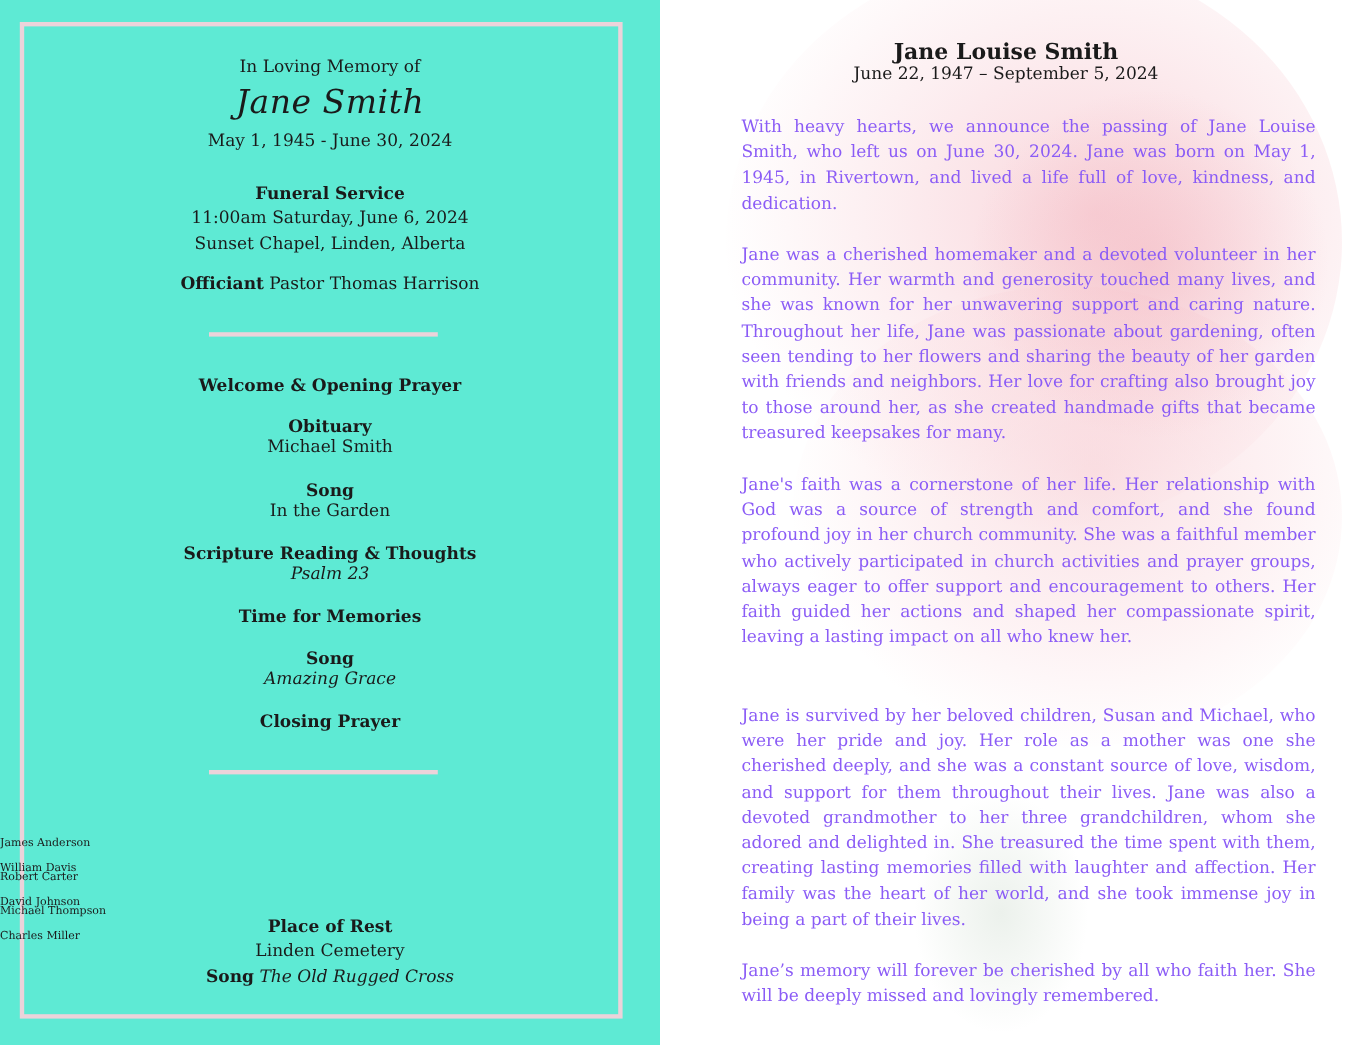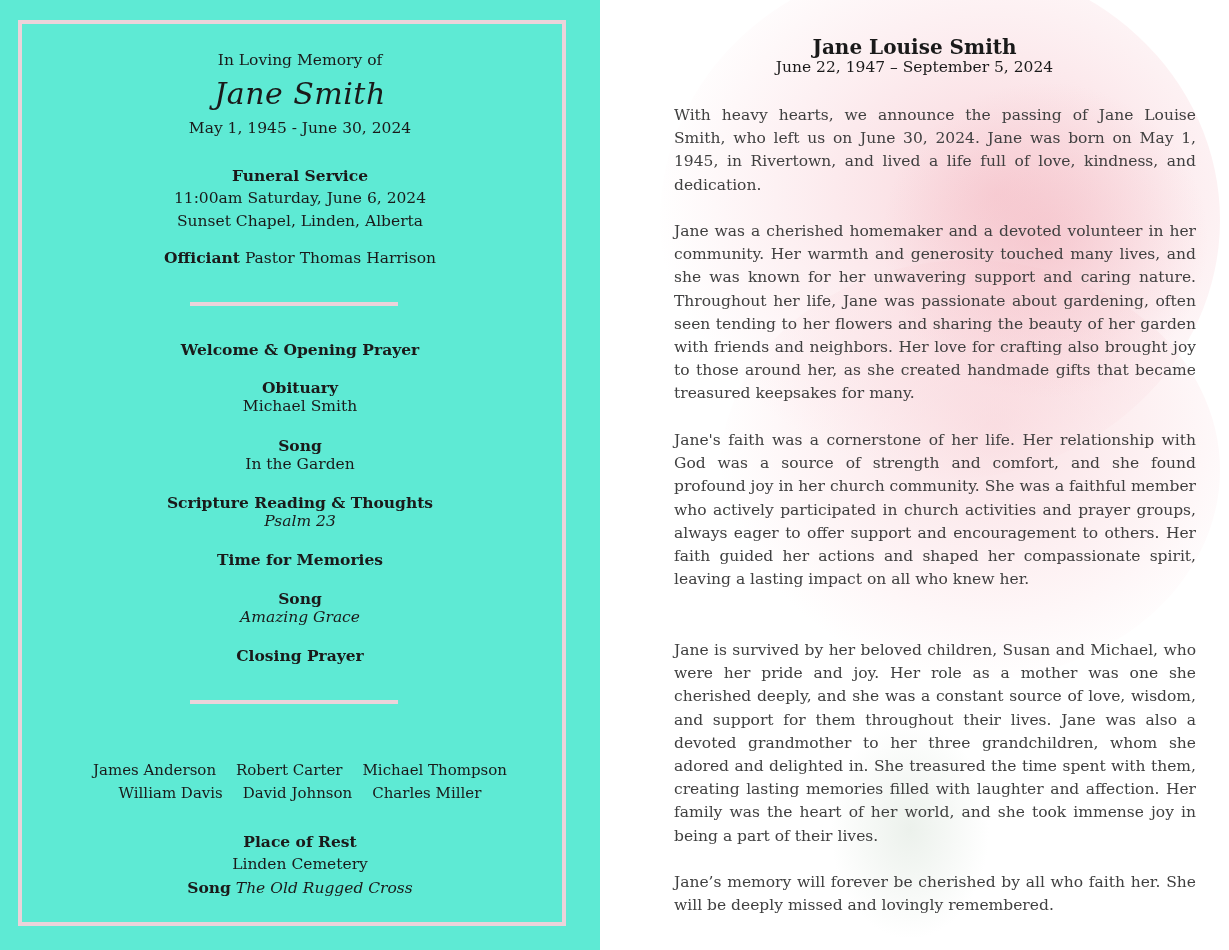--- a/index.html
+++ b/index.html
@@ -22,32 +22,33 @@
   .script {
     font-family: "DejaVu Serif", serif; font-style: italic; font-size: 30px;
     letter-spacing: 0.5px;
   }
   .italic { font-style: italic; }
   .divider {
     position: absolute; left: 190px; width: 208px; height: 4px; background: #ecd3da;
   }
   .bearers-row {
     position: absolute; left: 0; width: 600px; display: flex; justify-content: center; gap: 20px;
-    font-size: 15px;
+    font-size: 10px;
+    flex-direction: column;
   }
   .right-panel {
     position: absolute; left: 600px; top: 0; width: 629px; height: 950px; overflow: hidden;
   }
   .flower {
     position: absolute; border-radius: 50%;
   }
   .rp-title { position: absolute; left: 0; width: 629px; text-align: center; }
   .para {
     position: absolute; left: 74px; width: 522px; font-size: 15.5px; line-height: 23.2px;
-    text-align: justify; color: #404040;
+    text-align: justify; color: #8b5cf6;
   }
 </style>
 </head>
 <body>
 
 <div class="left-panel">
   <div class="frame"></div>
 
   <div class="center small" style="top:51px;">In Loving Memory of</div>
   <div class="center script" style="top:76px;">Jane Smith</div>

